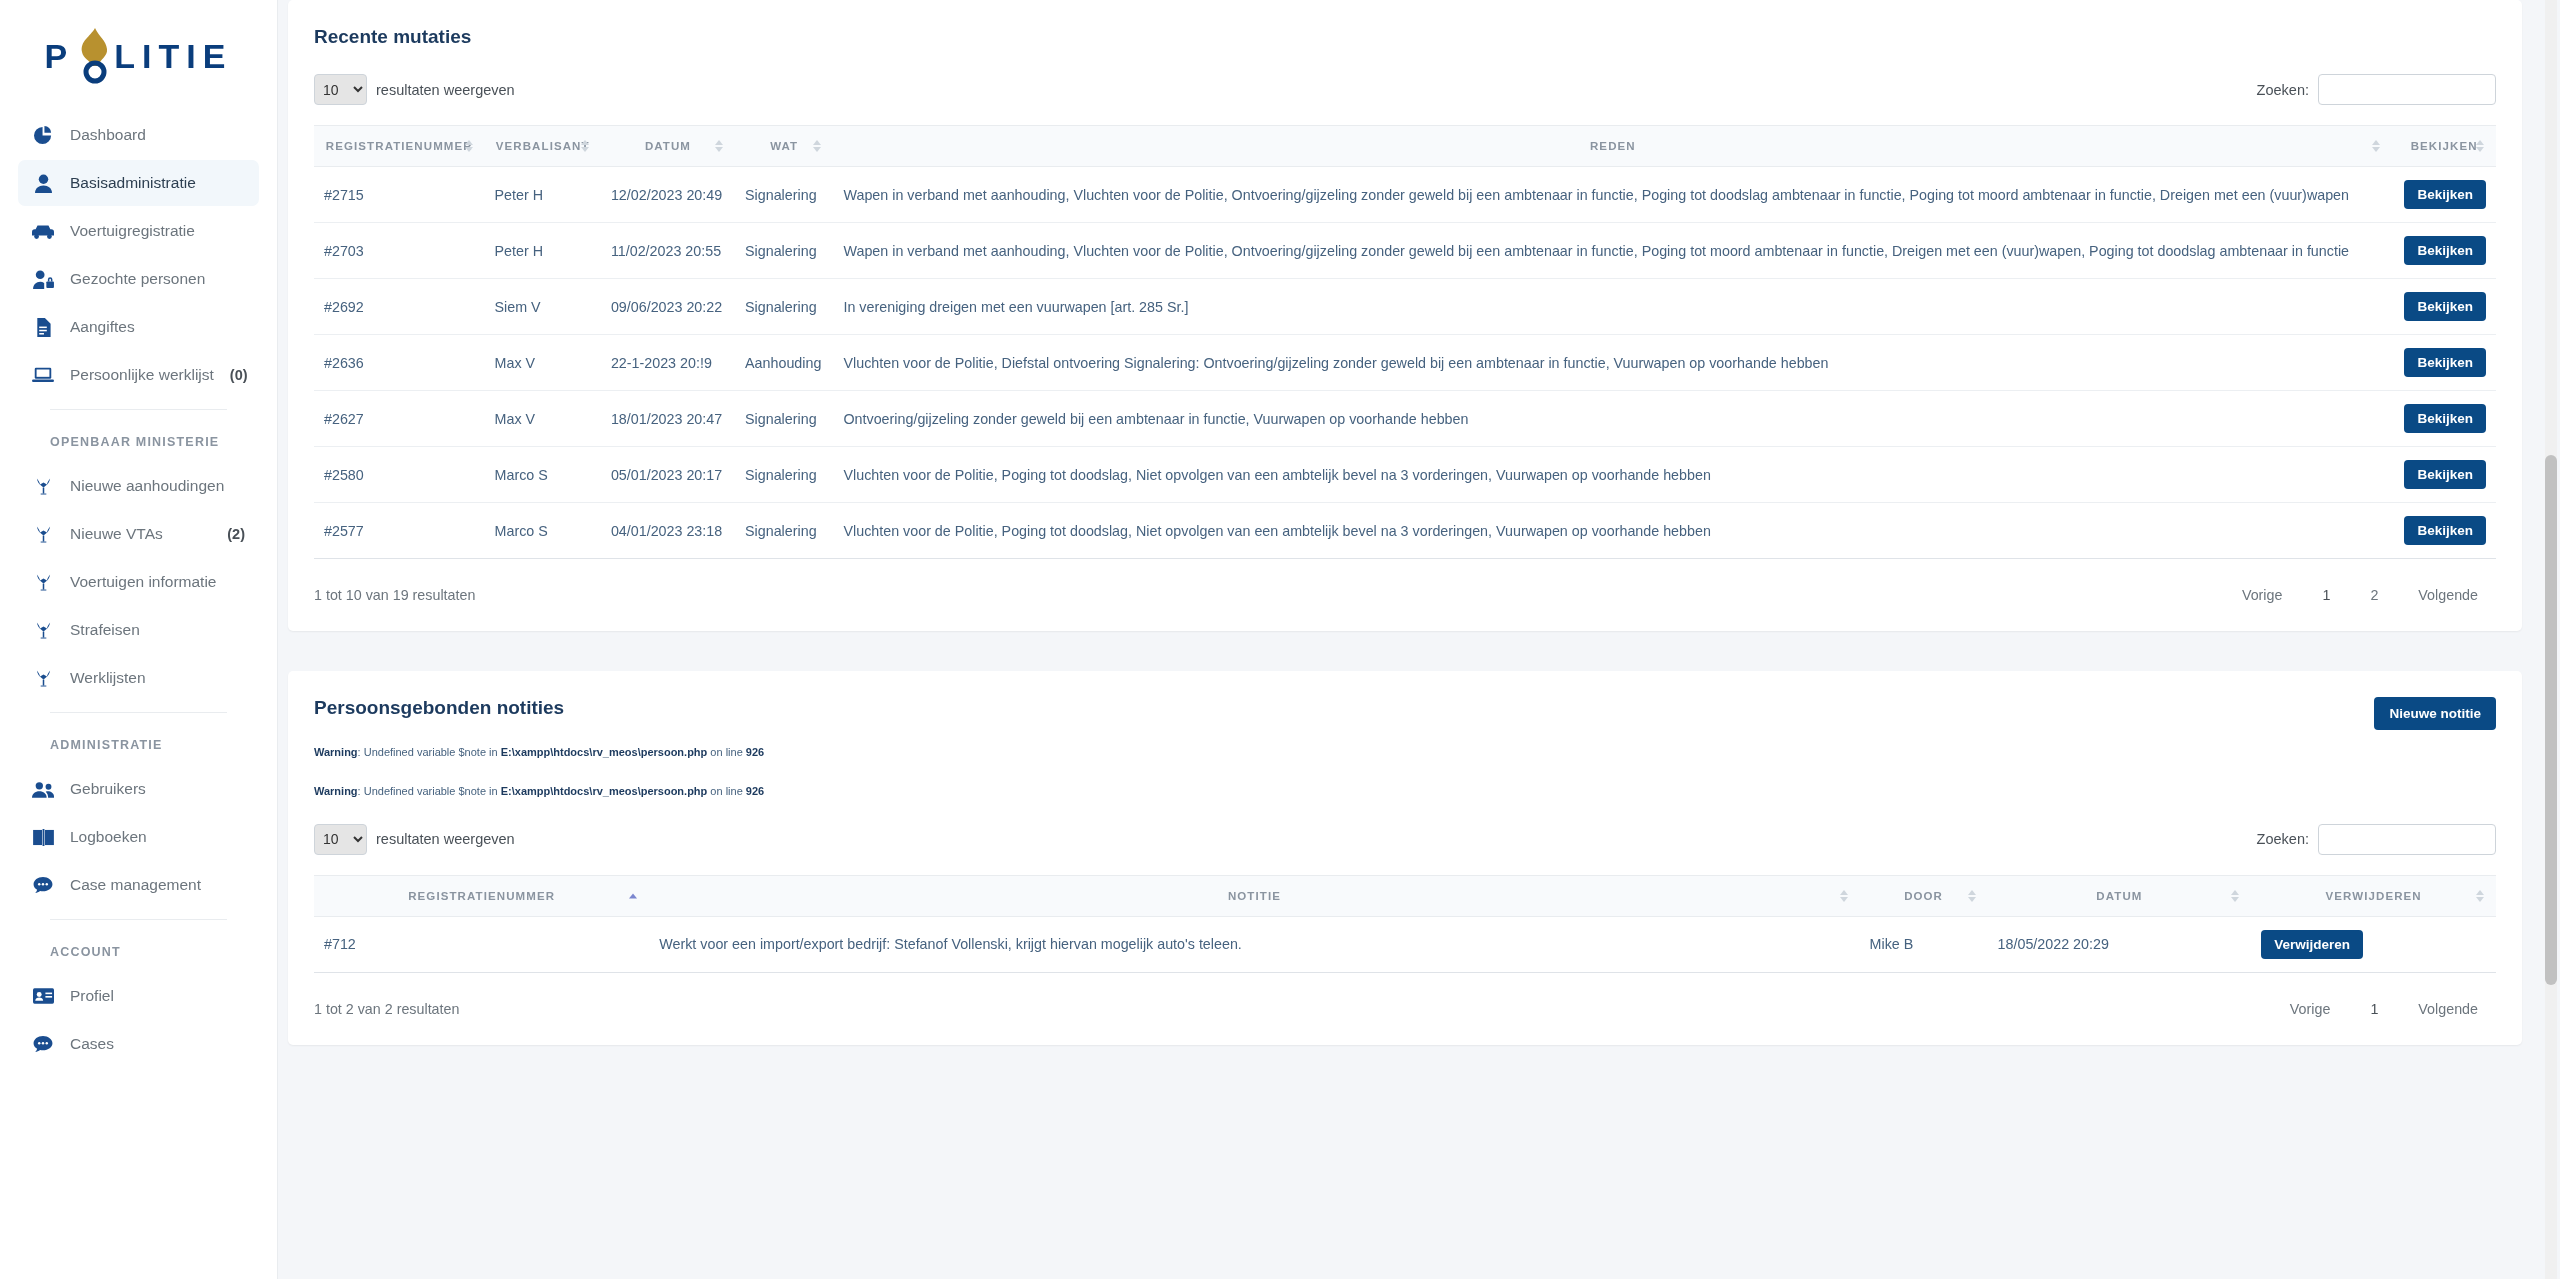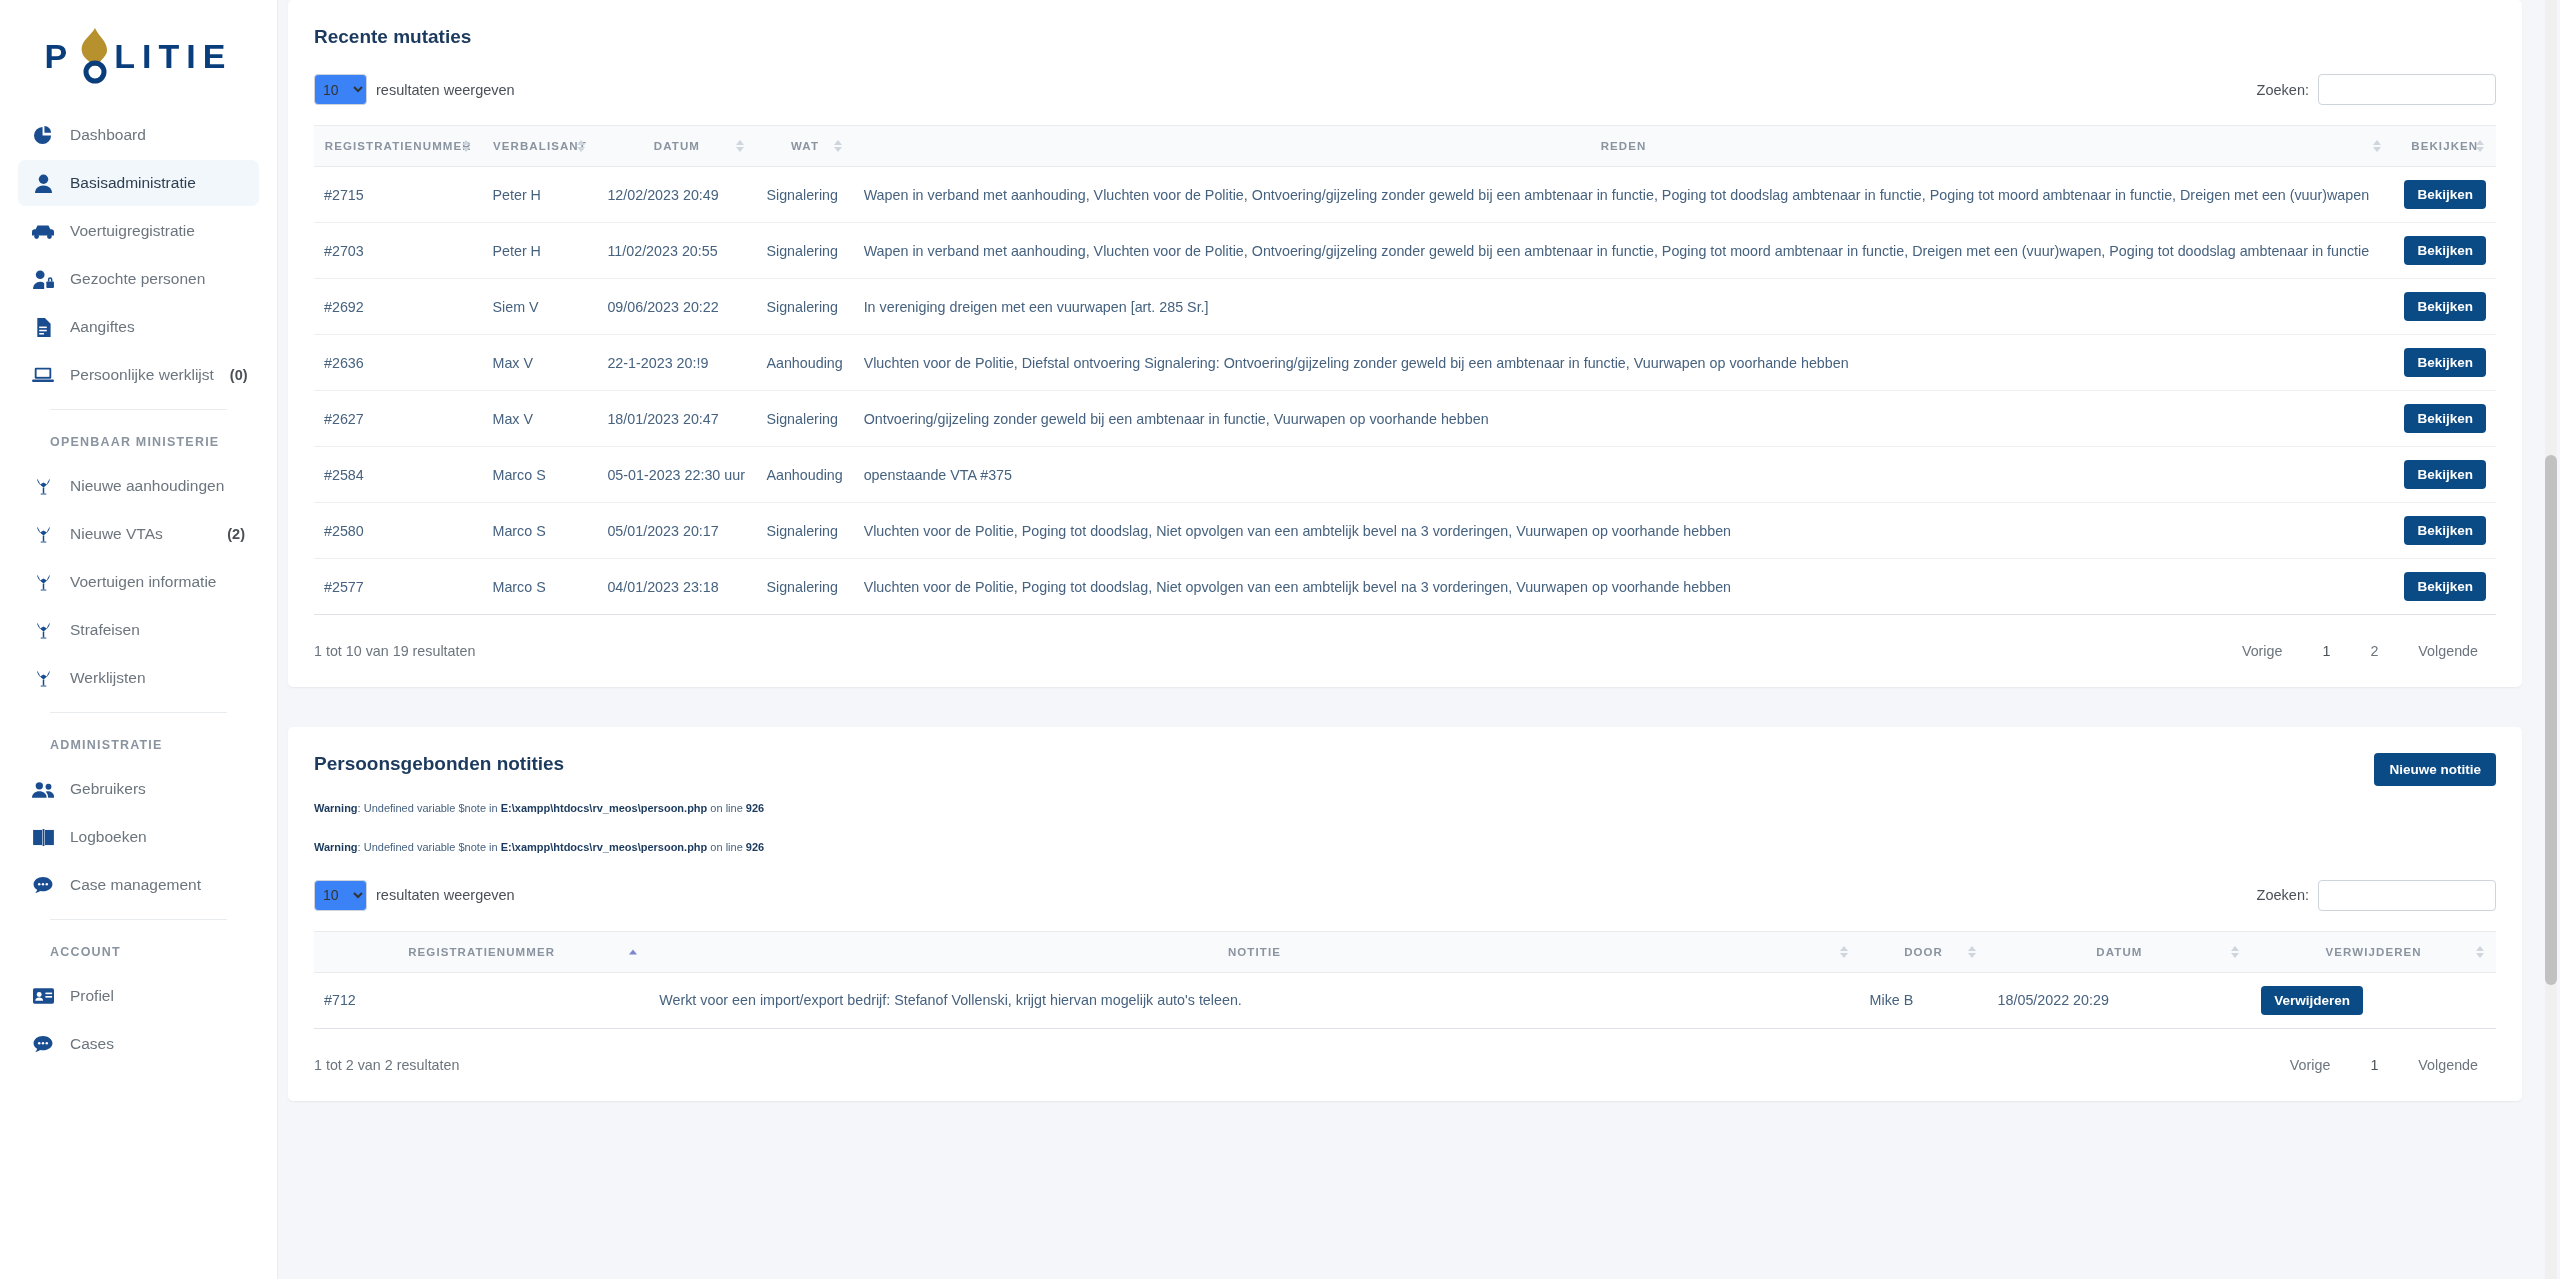--- a/index.html
+++ b/index.html
@@ -68,21 +68,21 @@
   }
   .card-body { padding: 26px 26px 0 26px; }
   .card-title {
     font-size: 19px; font-weight: 700; color: #1c3a5e; margin-bottom: 26px;
   }
 
   .tbl-controls { display: flex; align-items: center; justify-content: space-between; }
   .len-box { display: flex; align-items: center; gap: 9px; font-size: 14.5px; color: #495057; }
   select.len-sel {
     height: 31px; width: 53px; font-size: 14px; padding: 2px 4px;
-    border: 1px solid #ced4da; border-radius: 4px; background: #3b82f6; color: #333;
+    border: 1px solid #ced4da; border-radius: 4px; background: #e5e5e5; color: #333;
     font-family: "Liberation Sans", sans-serif;
   }
   .search-box { display: flex; align-items: center; gap: 9px; font-size: 14.5px; color: #495057; }
   .search-box input {
     height: 31px; width: 178px; border: 1px solid #ced4da; border-radius: 4px;
     padding: 2px 7px; font-size: 14px; font-family: "Liberation Sans", sans-serif;
   }
 
   table.dt { width: 100%; border-collapse: collapse; margin-top: 20px; }
   table.dt thead th {
@@ -426,28 +426,20 @@
               </tr>
               <tr>
                 <td class="nowrap">#2627</td>
                 <td class="nowrap">Max V</td>
                 <td class="nowrap">18/01/2023 20:47</td>
                 <td class="nowrap">Signalering</td>
                 <td class="reden">Ontvoering/gijzeling zonder geweld bij een ambtenaar in functie, Vuurwapen op voorhande hebben</td>
                 <td style="text-align: right;"><button class="btn-blue">Bekijken</button></td>
               </tr>
               <tr>
-                <td class="nowrap">#2584</td>
-                <td class="nowrap">Marco S</td>
-                <td class="nowrap">05-01-2023 22:30 uur</td>
-                <td class="nowrap">Aanhouding</td>
-                <td class="reden">openstaande VTA #375</td>
-                <td style="text-align: right;"><button class="btn-blue">Bekijken</button></td>
-              </tr>
-              <tr>
                 <td class="nowrap">#2580</td>
                 <td class="nowrap">Marco S</td>
                 <td class="nowrap">05/01/2023 20:17</td>
                 <td class="nowrap">Signalering</td>
                 <td class="reden">Vluchten voor de Politie, Poging tot doodslag, Niet opvolgen van een ambtelijk bevel na 3 vorderingen, Vuurwapen op voorhande hebben</td>
                 <td style="text-align: right;"><button class="btn-blue">Bekijken</button></td>
               </tr>
               <tr>
                 <td class="nowrap">#2577</td>
                 <td class="nowrap">Marco S</td>

